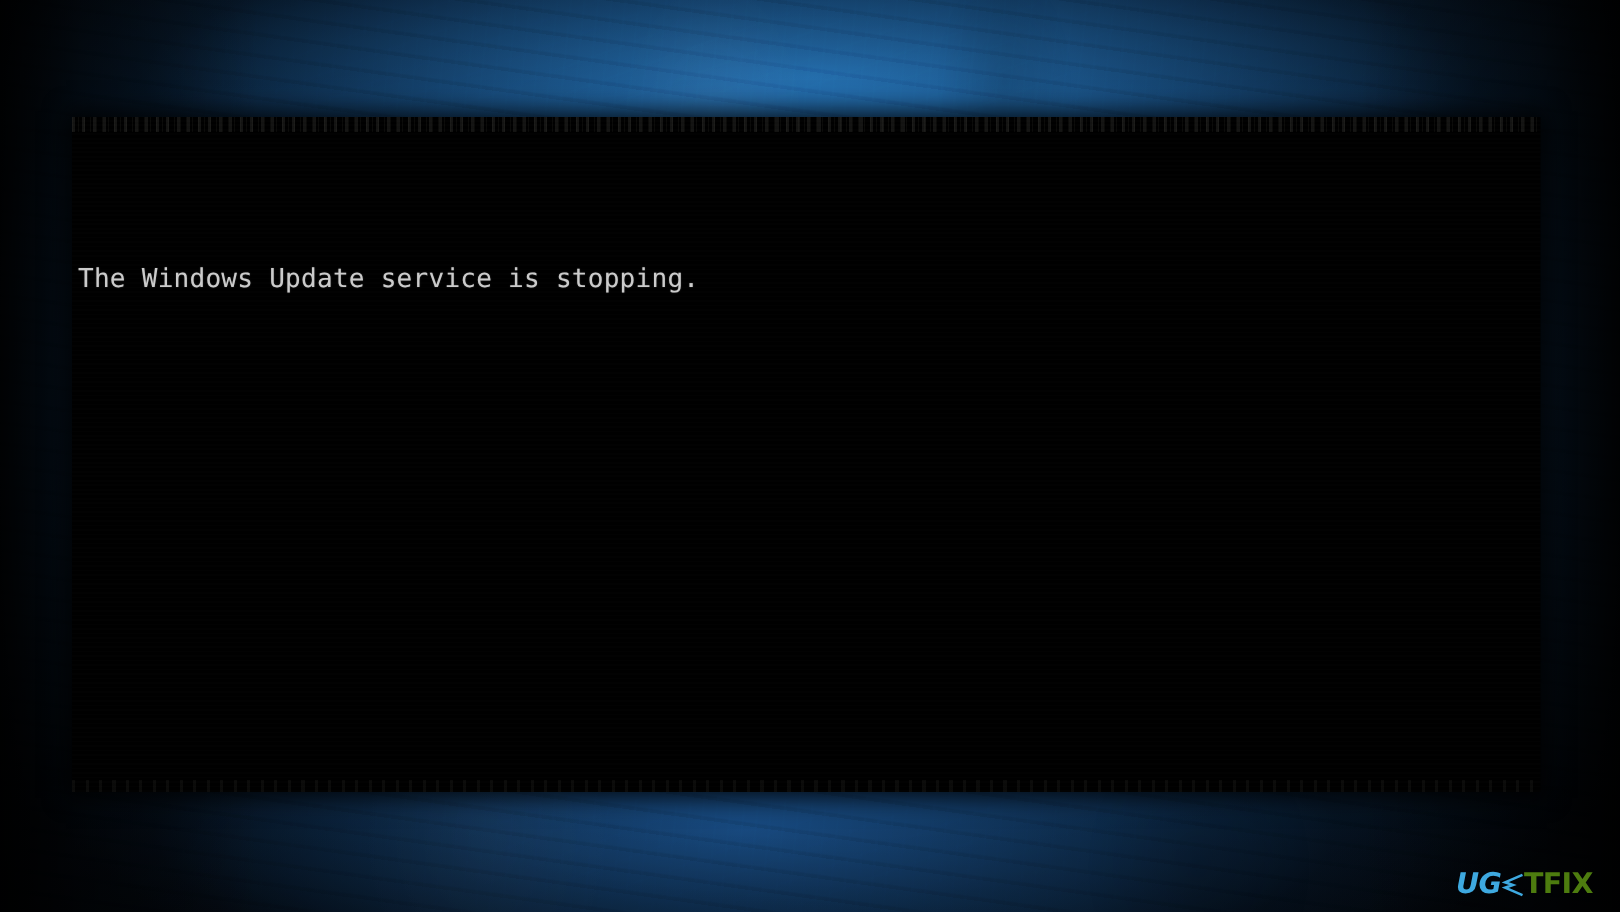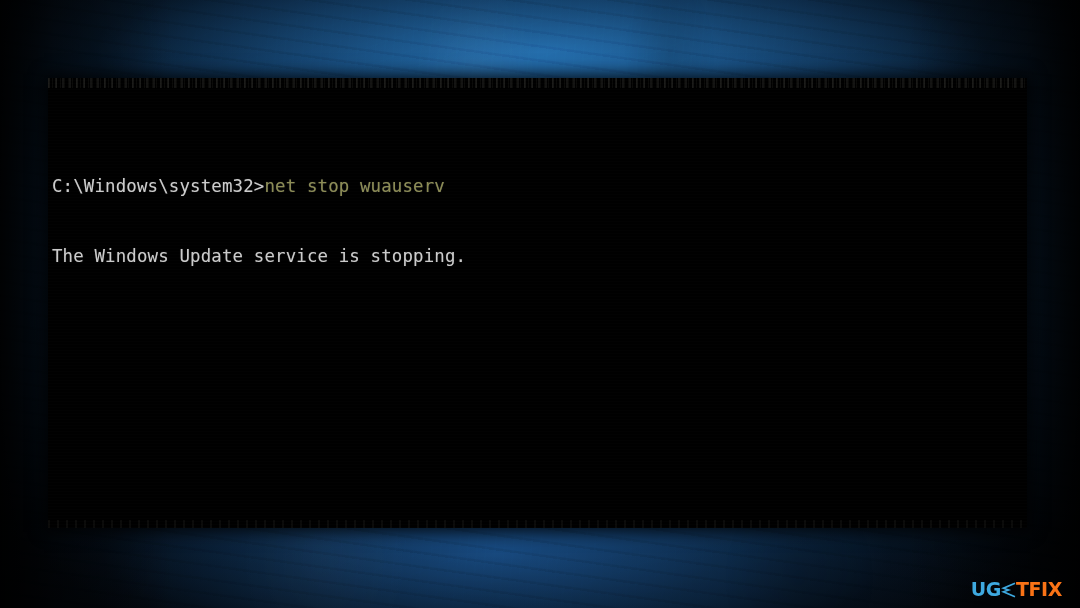--- a/index.html
+++ b/index.html
@@ -131,22 +131,22 @@
     bottom: 9px;
     display: flex;
     align-items: center;
     font-family: "DejaVu Sans", sans-serif;
     font-size: 19px;
     font-weight: bold;
     letter-spacing: -0.4px;
     line-height: 1;
     user-select: none;
   }
-  #watermark .wm-a { color: #3ea9e0; }
-  #watermark .wm-b { color: #f97316; }
+  #watermark .wm-a { color: #3ea9e0; font-style: italic; }
+  #watermark .wm-b { color: #4d7c0f; }
   #watermark .wm-e {
     display: inline-block;
     width: 15px;
     height: 16px;
     margin: 0 0px;
     position: relative;
   }
   #watermark .wm-e svg { display: block; }
 </style>
 </head>
@@ -161,21 +161,20 @@
   <div class="bg-smudge"></div>
   <div class="bg-vignette"></div>
 
   <div id="console">
     <div class="topnoise"></div>
     <div class="botnoise"></div>
 
     <div id="term">
 
       
-      <div class="line"><span class="prompt">C:\Windows\system32&gt;</span><span class="cmd">net stop wuauserv</span></div>
       <div class="line out">The Windows Update service is stopping.</div>
       <div class="blank"></div>
       <div class="blank"></div>
 
       
       
       
       
       
       

